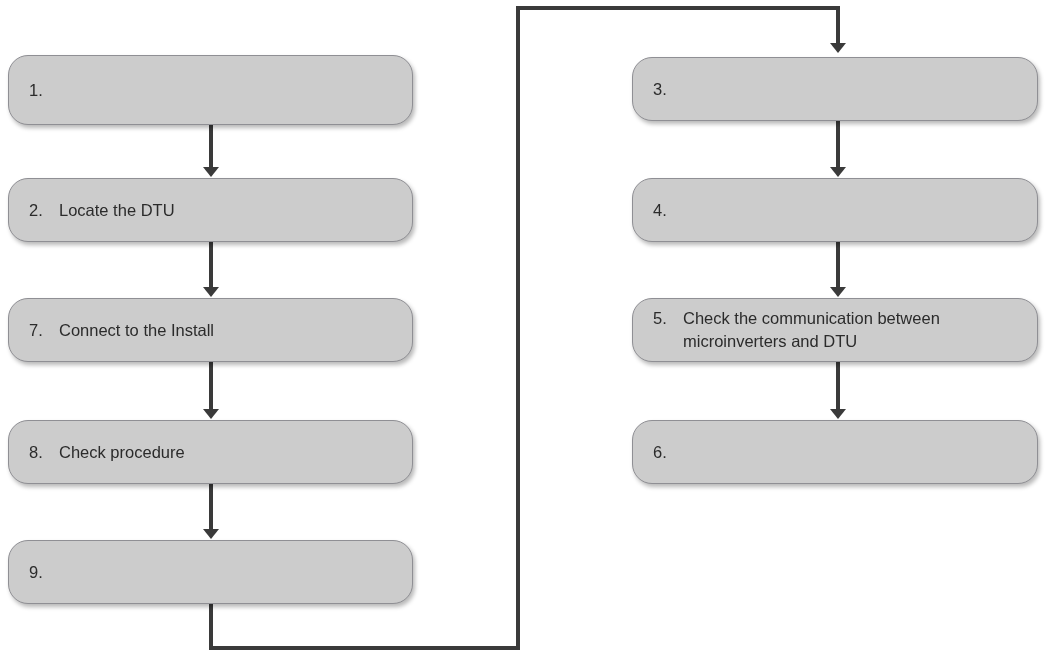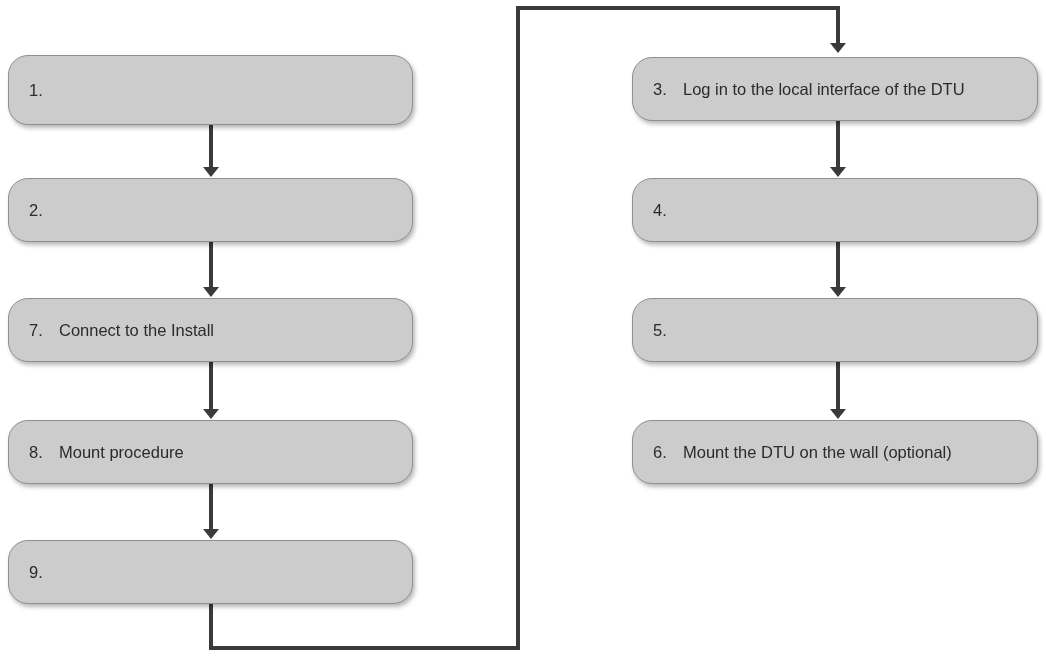--- a/index.html
+++ b/index.html
@@ -108,62 +108,62 @@
 
   <div class="node" style="left:8px; top:55px; width:405px; height:70px;">
     <div class="node-body">
       <span class="node-num">1.</span>
     </div>
   </div>
 
   <div class="node" style="left:8px; top:178px; width:405px; height:64px;">
     <div class="node-body">
       <span class="node-num">2.</span>
+      <span class="node-label">Locate the DTU</span>
     </div>
   </div>
 
   <div class="node" style="left:8px; top:298px; width:405px; height:64px;">
     <div class="node-body">
       <span class="node-num">7.</span>
       <span class="node-label">Connect to the Install</span>
     </div>
   </div>
 
   <div class="node" style="left:8px; top:420px; width:405px; height:64px;">
     <div class="node-body">
       <span class="node-num">8.</span>
-      <span class="node-label">Mount procedure</span>
+      <span class="node-label">Check procedure</span>
     </div>
   </div>
 
   <div class="node" style="left:8px; top:540px; width:405px; height:64px;">
     <div class="node-body">
       <span class="node-num">9.</span>
     </div>
   </div>
 
   <div class="node" style="left:632px; top:57px; width:406px; height:64px;">
     <div class="node-body">
       <span class="node-num">3.</span>
-      <span class="node-label">Log in to the local interface of the DTU</span>
     </div>
   </div>
 
   <div class="node" style="left:632px; top:178px; width:406px; height:64px;">
     <div class="node-body">
       <span class="node-num">4.</span>
     </div>
   </div>
 
   <div class="node" style="left:632px; top:298px; width:406px; height:64px;">
     <div class="node-body">
       <span class="node-num">5.</span>
+      <span class="node-label">Check the communication between microinverters and DTU</span>
     </div>
   </div>
 
   <div class="node" style="left:632px; top:420px; width:406px; height:64px;">
     <div class="node-body">
       <span class="node-num">6.</span>
-      <span class="node-label">Mount the DTU on the wall (optional)</span>
     </div>
   </div>
 
 </div>
 
 </body></html>

